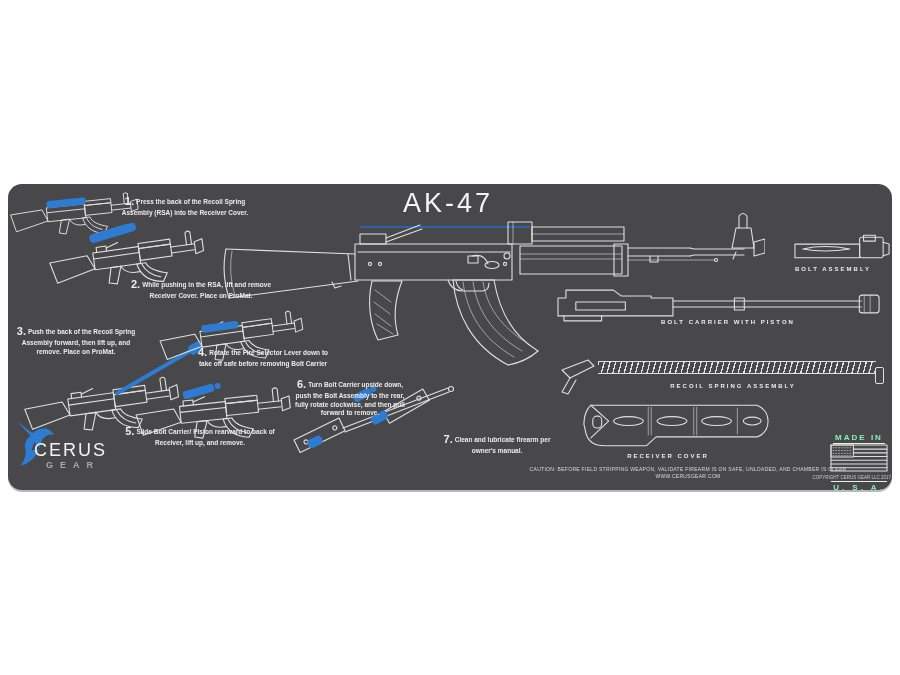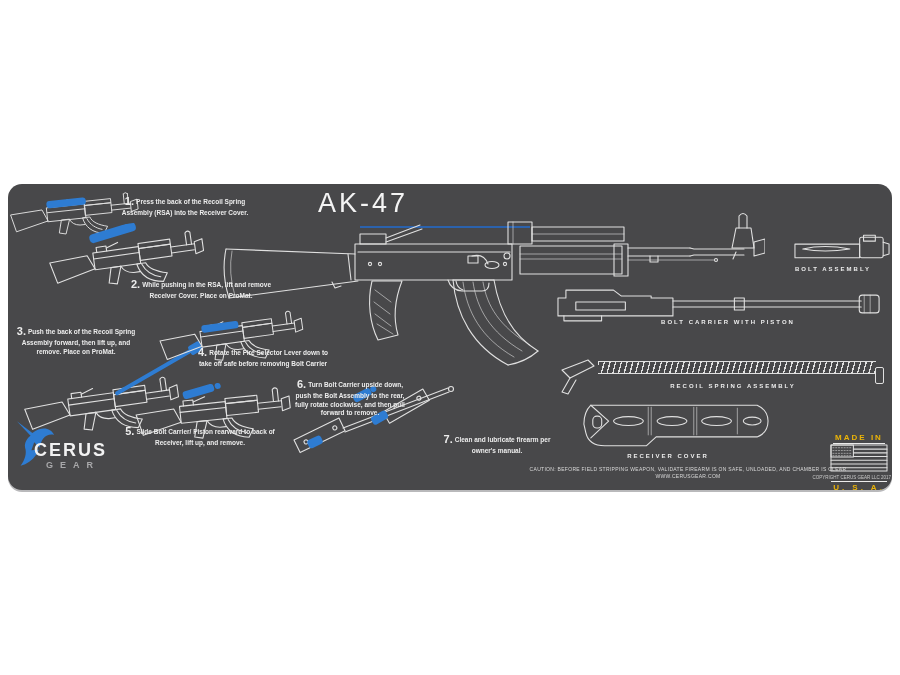--- a/index.html
+++ b/index.html
@@ -7,33 +7,33 @@
   }
   *{margin:0;padding:0;box-sizing:border-box}
   body{font-family:"Liberation Sans",sans-serif;background:#fff}
   .page{position:relative;width:900px;height:675px;background:#ffffff;overflow:hidden}
   .mat{position:absolute;left:8px;top:184px;width:884px;height:306px;background:var(--mat);
        border-radius:14px;box-shadow:0 2px 0 #b9b9bb;overflow:hidden}
   .abs{position:absolute}
   .ln{stroke:var(--line);fill:none;stroke-width:1.1;stroke-linejoin:round;stroke-linecap:round}
   .thin{stroke-width:.6}
   .blue{fill:var(--accent);stroke:none}
-  .title{left:310px;top:4px;width:260px;color:#f4f4f4;font-size:27px;
+  .title{left:310px;top:4px;width:260px;text-align:center;color:#f4f4f4;font-size:27px;
          letter-spacing:3px;font-weight:400}
   .title-rule{left:352px;top:42px;width:170px;height:2px;background:var(--accent-dark)}
   .step{color:#ececec;font-size:6.5px;line-height:1.35;text-align:center;font-weight:700}
   .step .n{font-size:11px;font-weight:700;margin-right:2px;vertical-align:-1px}
   .plabel{color:#ededed;font-size:6px;font-weight:700;letter-spacing:2px;text-align:center;white-space:nowrap}
   .caution{left:505px;top:282px;width:350px;color:#d9d9d9;font-size:5px;line-height:1.4;
            text-align:center;letter-spacing:.3px}
   .copyright{left:765px;top:291px;width:118px;color:#c9c9c9;font-size:4.5px;text-align:right}
-  .brand-name{left:26px;top:256px;width:110px;color:#f2f2f2;font-size:18px;font-weight:700;
+  .brand-name{left:26px;top:256px;width:110px;color:#f2f2f2;font-size:18px;font-weight:400;
               letter-spacing:2px}
   .brand-sub{left:38px;top:276px;color:var(--dim);font-size:9px;letter-spacing:7px;font-weight:700}
-  .made{left:813px;top:242px;width:76px;text-align:center;color:#eab308}
+  .made{left:813px;top:242px;width:76px;text-align:center;color:#86efac}
   .made .m1{font-size:8px;letter-spacing:2px;font-weight:700;border-bottom:1px solid #ececec;
             display:inline-block;padding:0 2px 1px}
   .made .m2{font-size:8px;letter-spacing:3px;font-weight:700;border-top:1px solid #ececec;
             display:inline-block;padding:1px 2px 0;margin-top:1px}
   .coil{position:absolute;left:40px;top:7px;width:278px;height:13px;
         border-top:1px solid var(--line);border-bottom:1px solid var(--line);
         background:repeating-linear-gradient(105deg,var(--line) 0 1.3px,transparent 1.3px 5.5px)}
   .coil-cap{position:absolute;right:-8px;top:5px;width:9px;height:17px;border:1px solid var(--line);
             border-radius:2px}
 </style>

